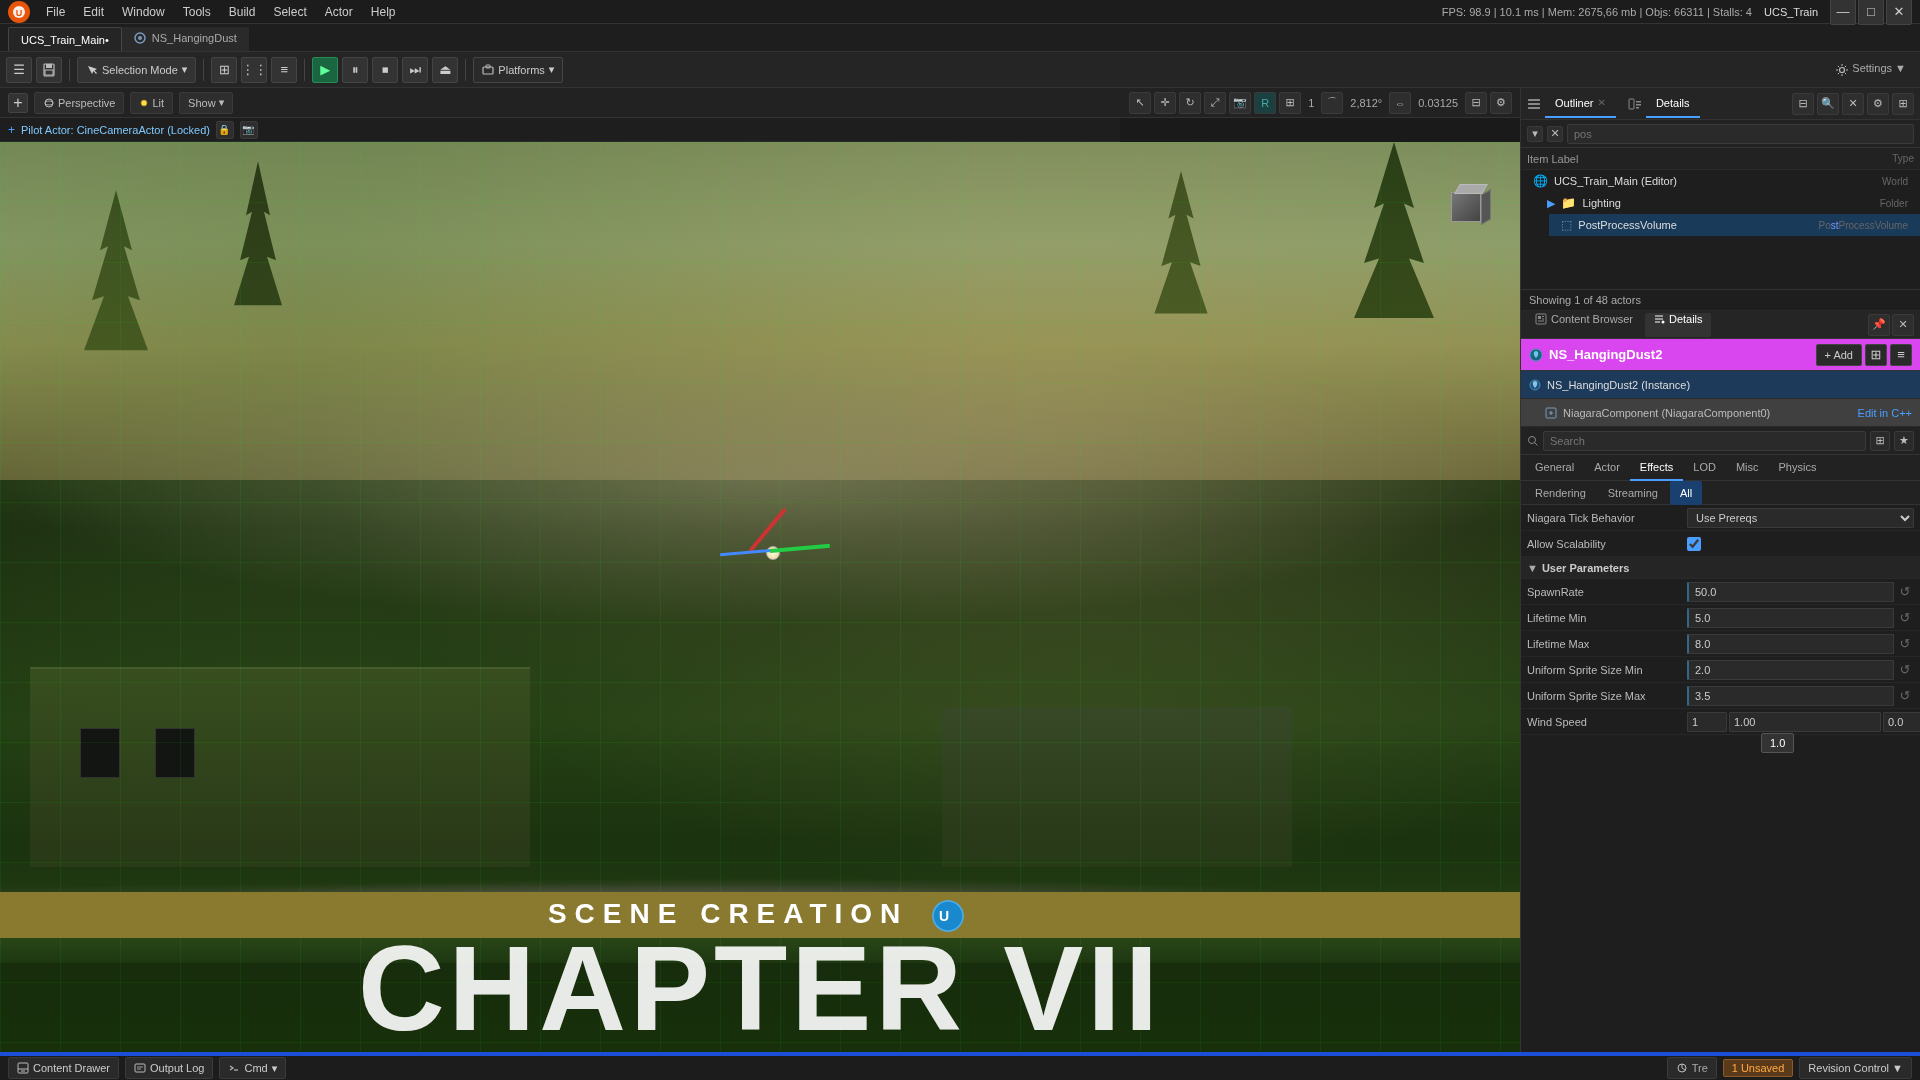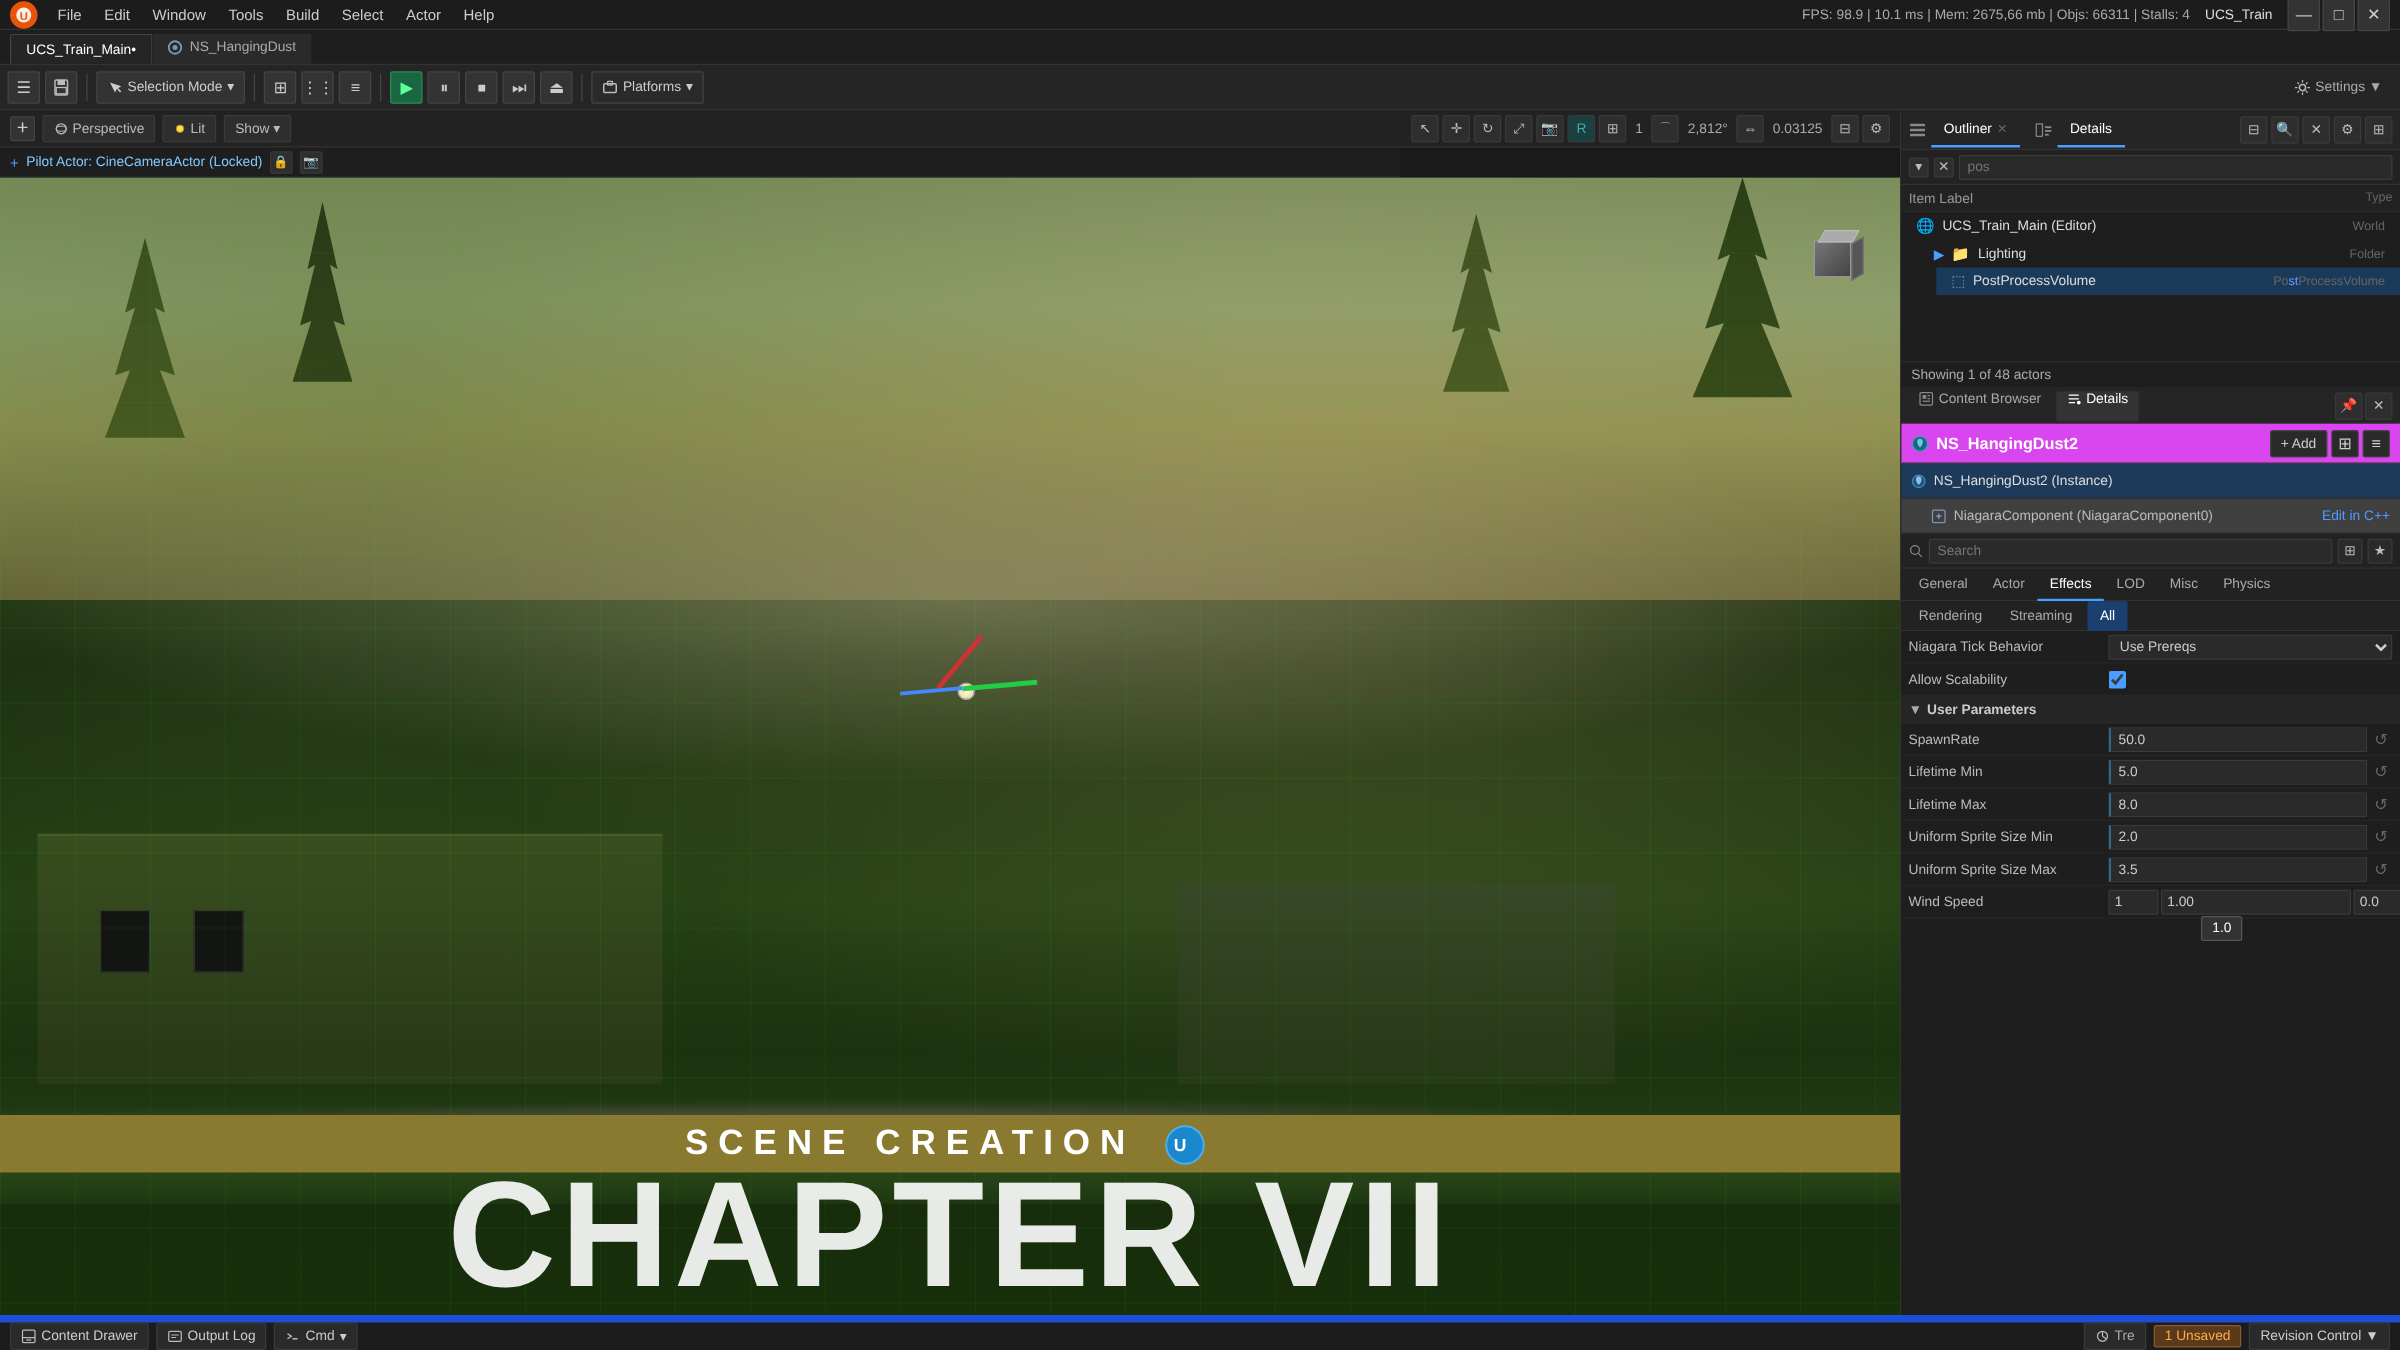--- a/index.html
+++ b/index.html
@@ -682,21 +682,21 @@
     
     #bottom-bar {
       position: absolute;
       bottom: 0; left: 0; right: 0;
       height: 28px;
       background: #1c1c1c;
       display: flex;
       align-items: center;
       padding: 0 8px;
       gap: 6px;
-      border-top: 6px solid #1d4ed8;
+      border-top: 4px solid #1d4ed8;
       z-index: 200;
     }
     .bottom-btn {
       height: 22px;
       padding: 0 8px;
       background: #2a2a2a;
       border: 1px solid #3a3a3a;
       color: #ccc;
       font-size: 11px;
       cursor: pointer;

